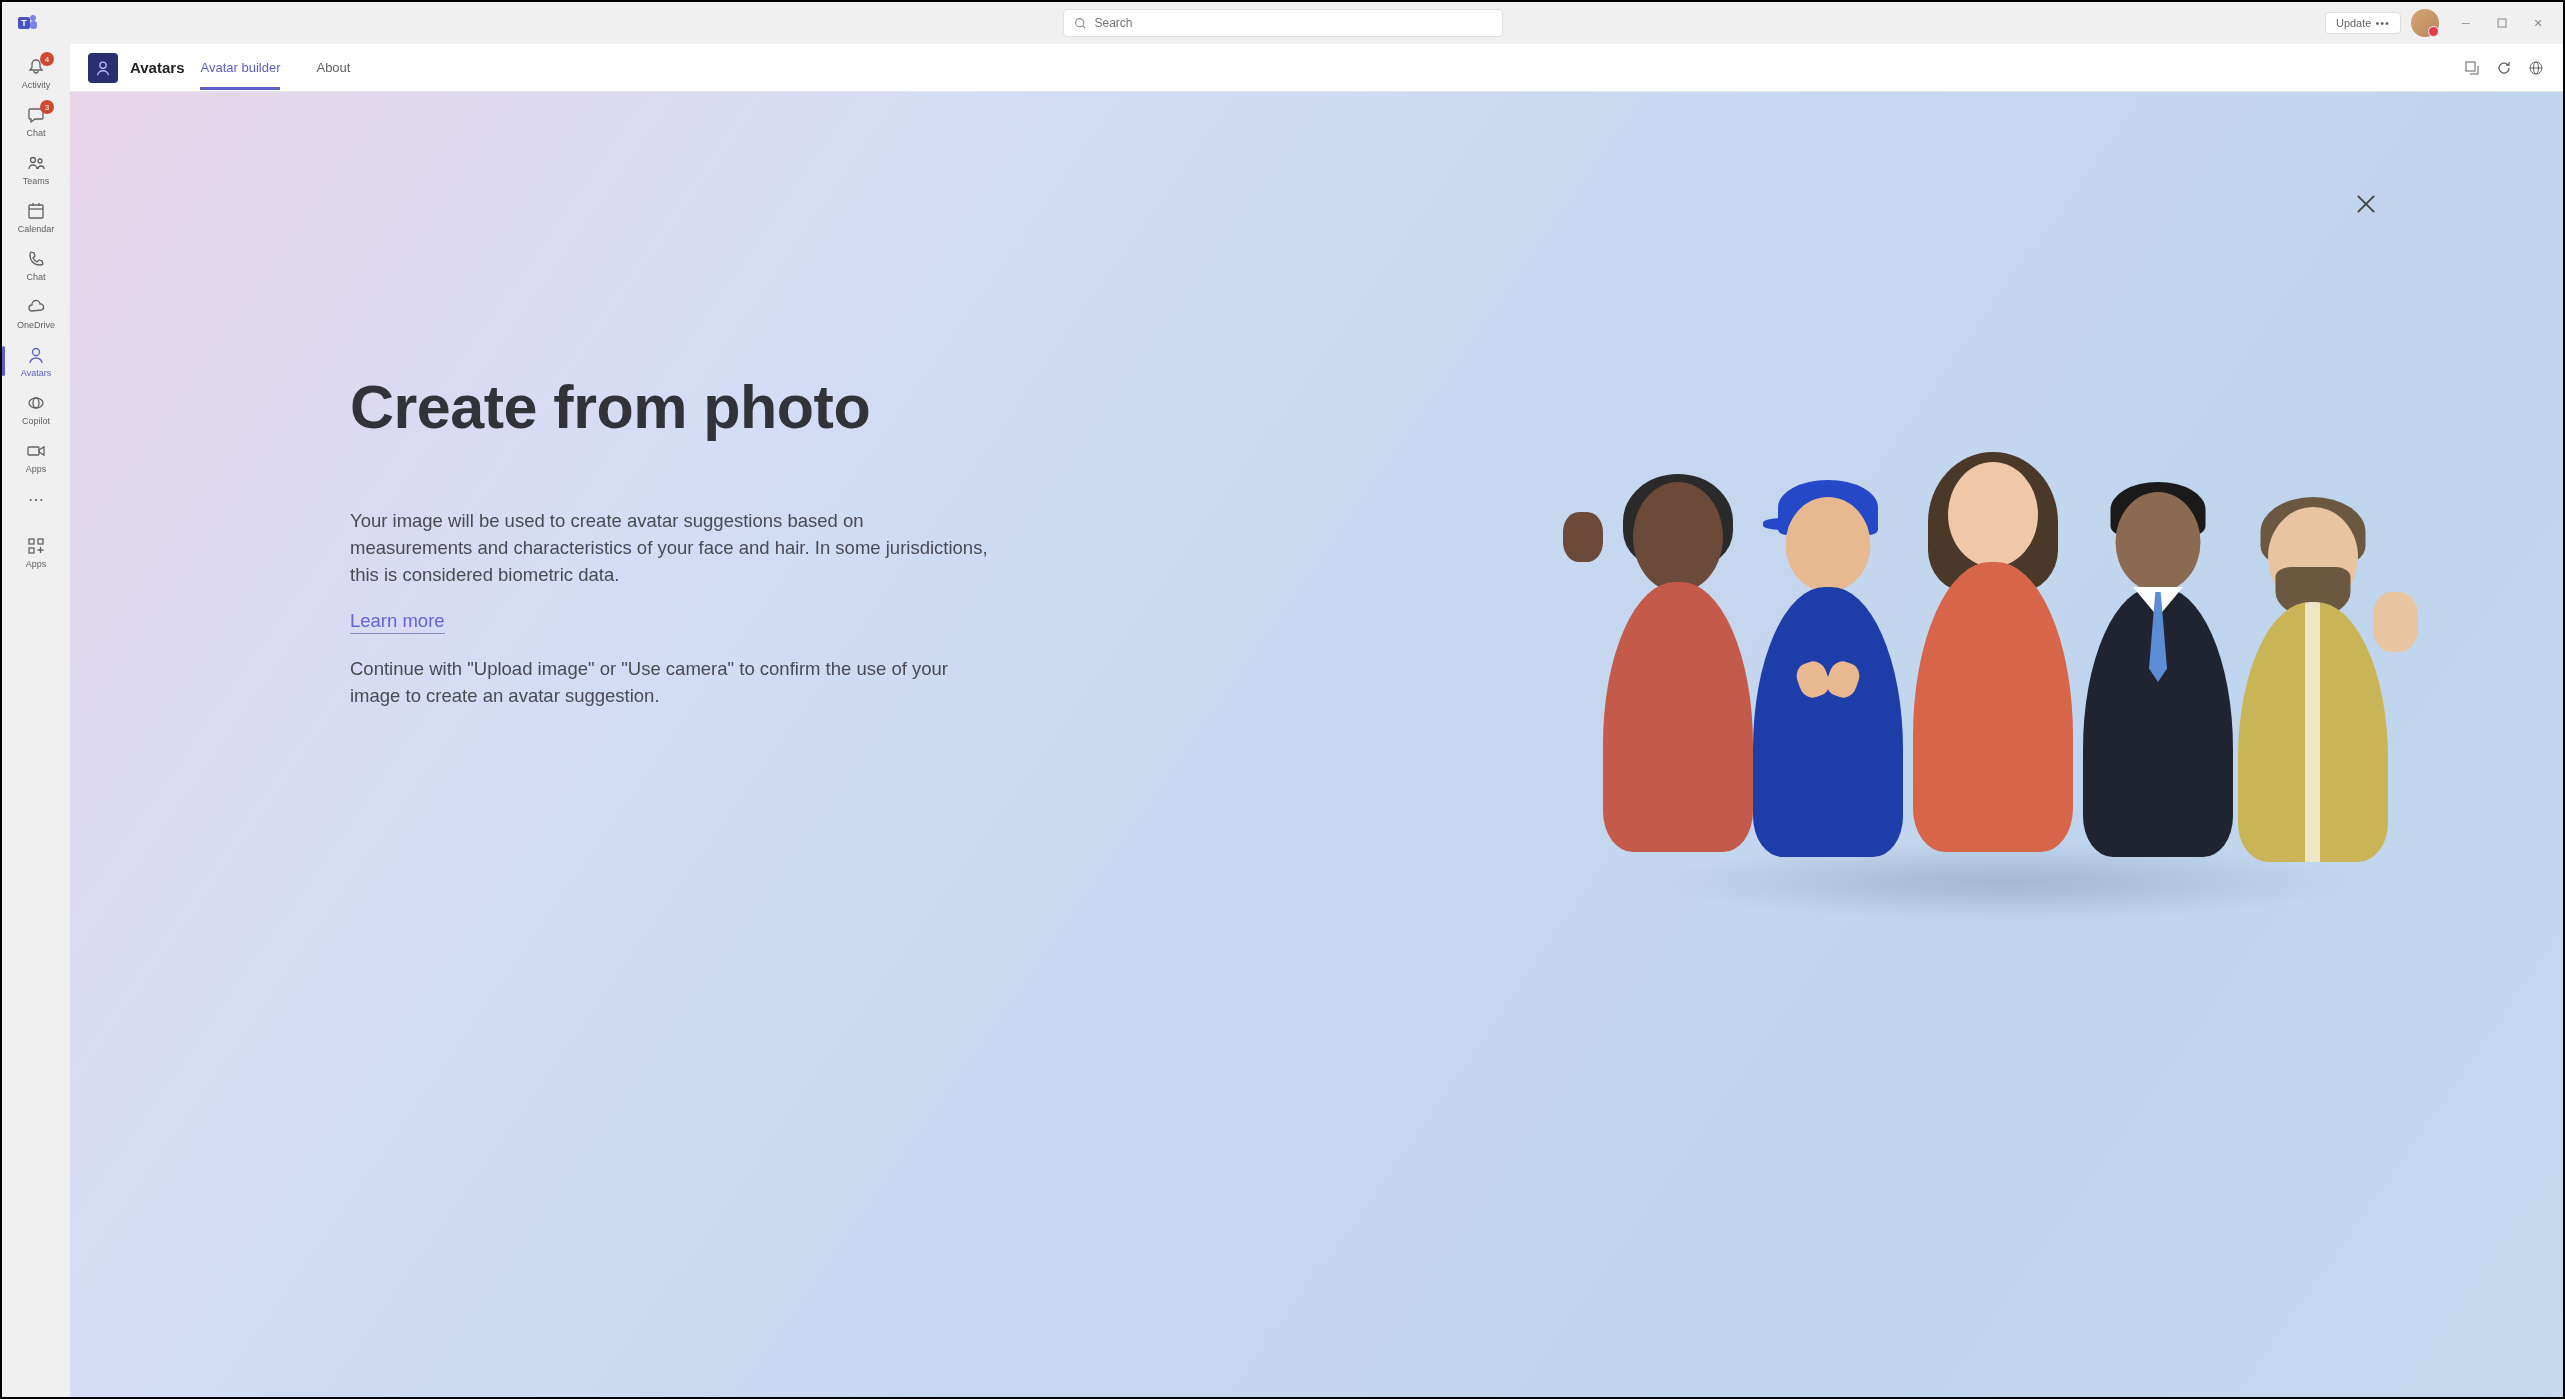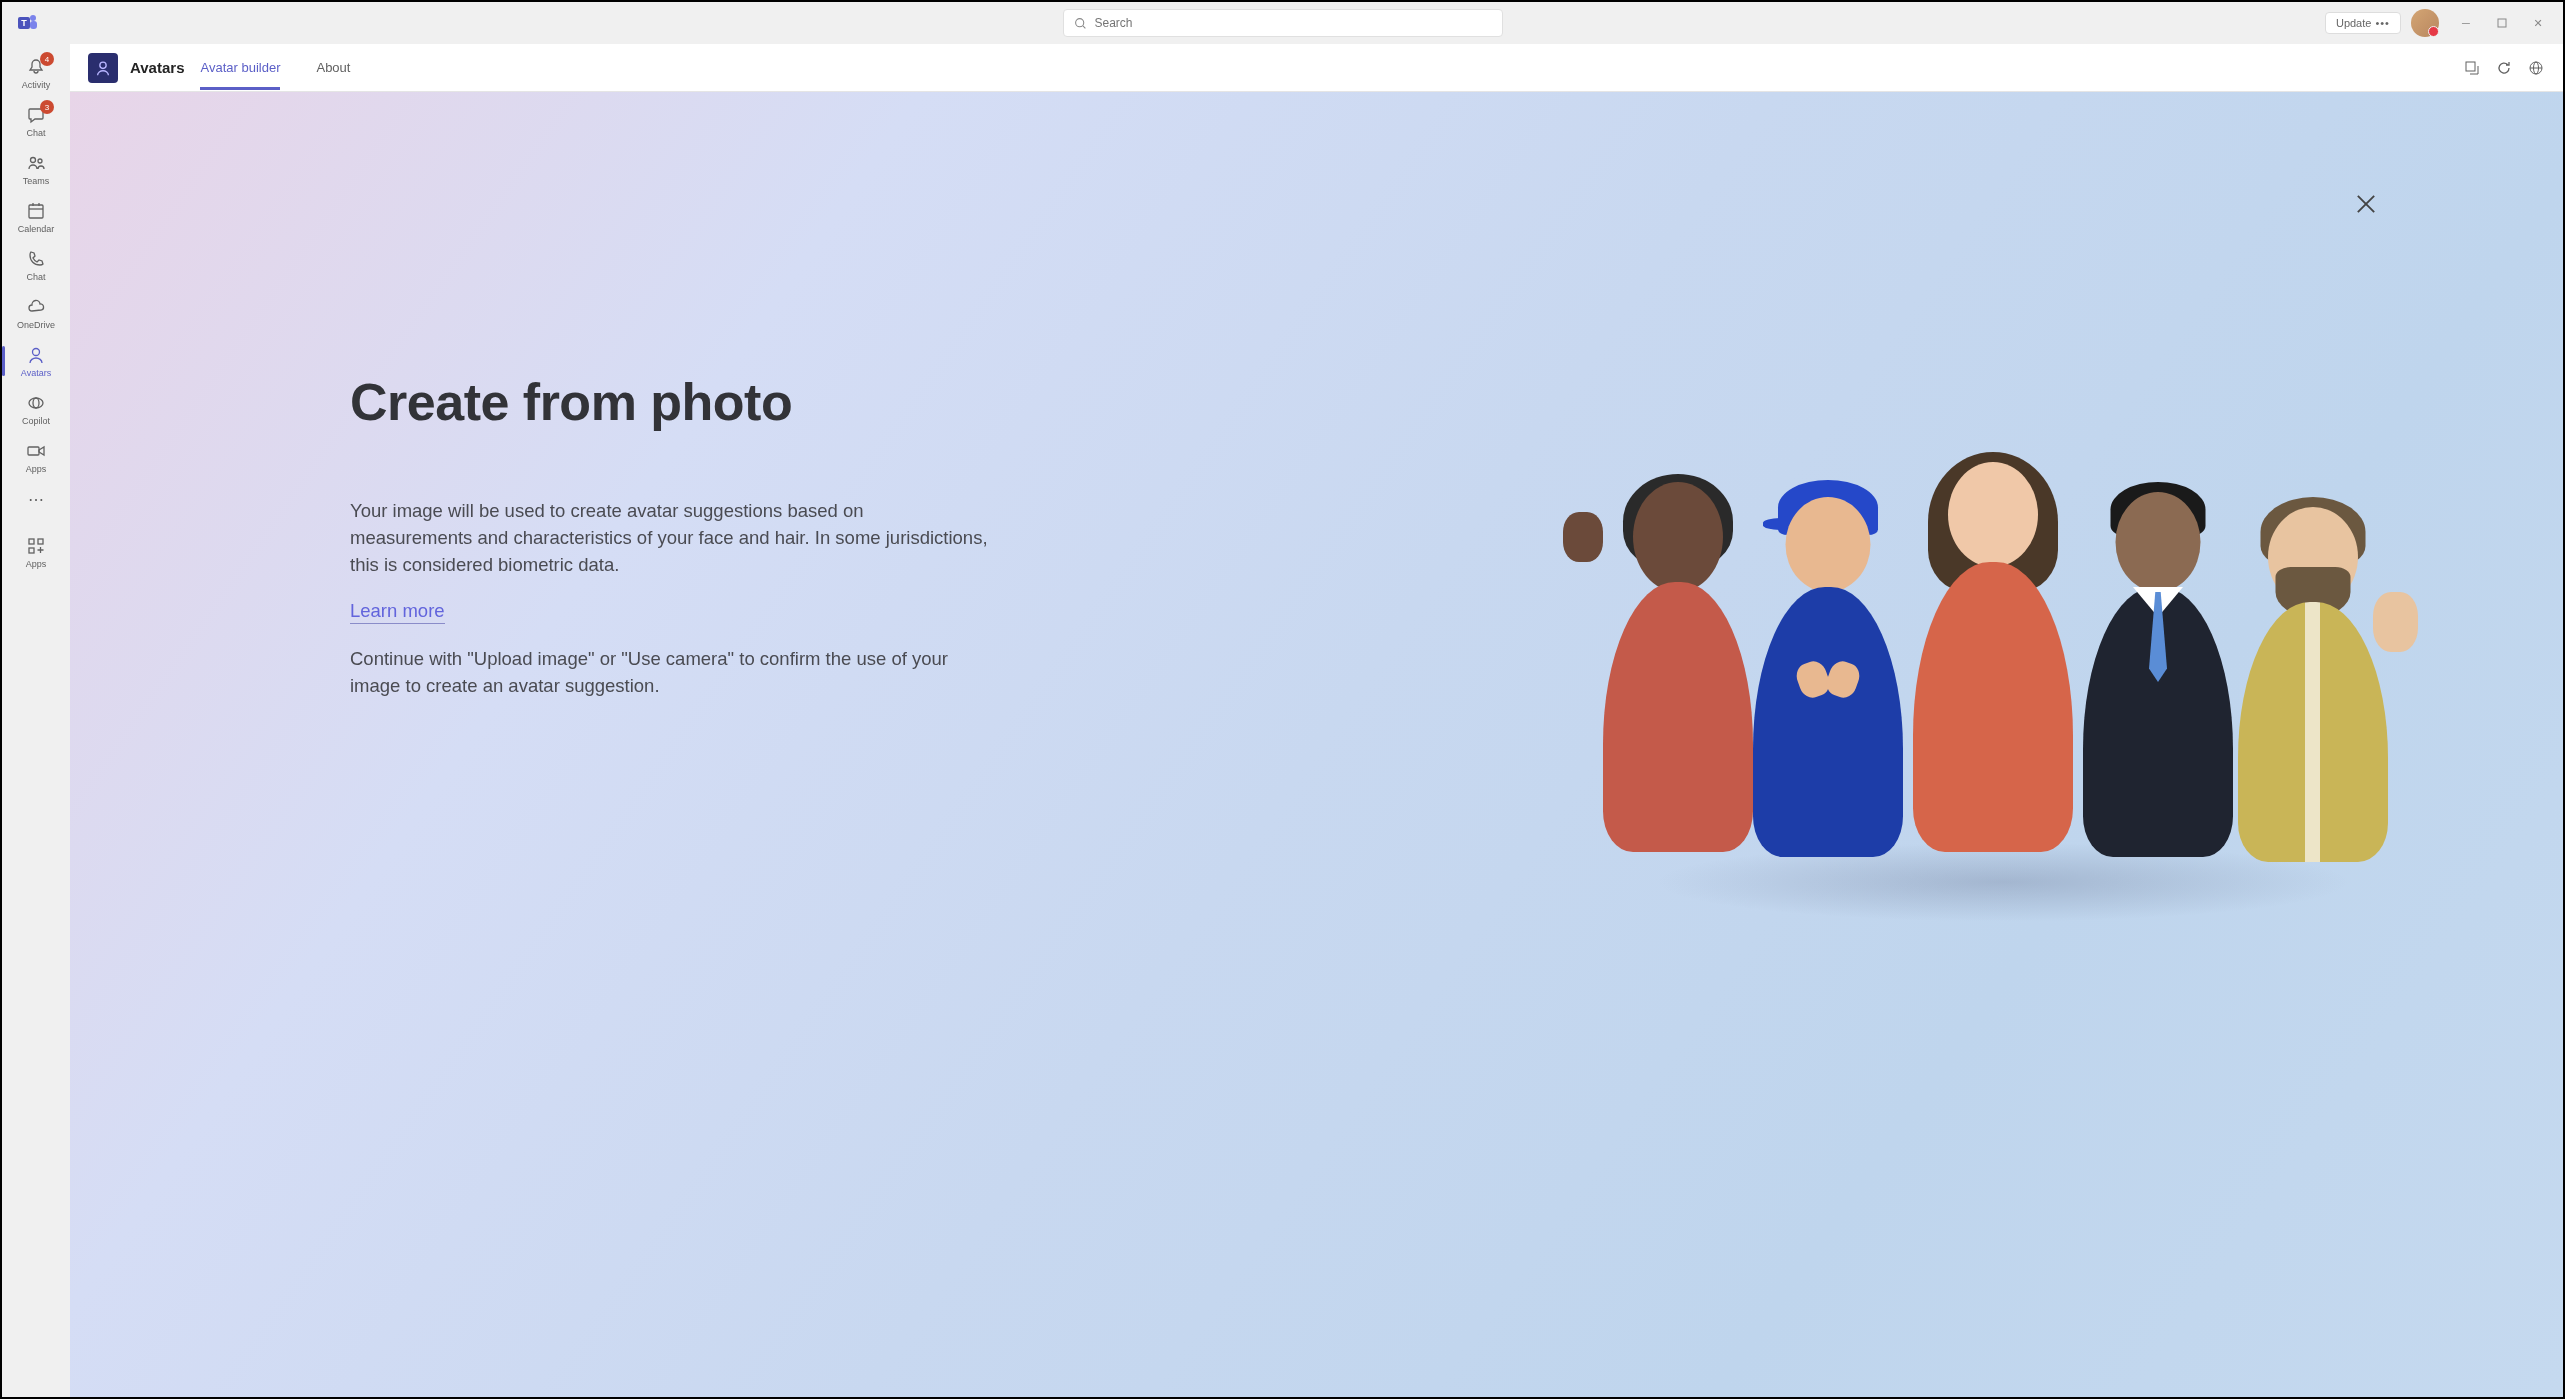--- a/index.html
+++ b/index.html
@@ -51,21 +51,21 @@
 .app-tab.active::after { content:''; position:absolute; left:0; right:0; bottom:-1px; height:3px; background:#5b5fc7;}
 .app-header-right { margin-left: auto; display: flex; gap: 14px; color: #616161; }
 .hdr-icon { width:18px; height:18px; cursor:pointer; display:flex; align-items:center; justify-content:center;}
 
 
 .canvas { flex: 1; position: relative; background: linear-gradient(125deg, #e8d5e8 0%, #d5ddf5 25%, #c8d8f0 50%, #bfd5ed 75%, #c5d9ef 100%); overflow:hidden;}
 
 .close-x { position: absolute; top: 95px; right: 180px; width: 34px; height: 34px; cursor: pointer; display:flex; align-items:center; justify-content:center; color:#444;}
 
 .content-left { position: absolute; left: 280px; top: 280px; max-width: 700px; }
-.heading { font-size: 52px; font-weight: 700; color: #323338; letter-spacing: -0.5px; }
+.heading { font-size: 61px; font-weight: 700; color: #323338; letter-spacing: -0.5px; }
 .desc-block { margin-top: 66px; }
 .desc-text { font-size: 18.5px; line-height: 1.45; color: #4a4b52; max-width: 640px; }
 .learn-link { display: inline-block; margin-top: 22px; font-size: 18.5px; color: #6264dc; border-bottom: 1px solid #8a8cc9; cursor: pointer; padding-bottom:1px;}
 .desc-text2 { margin-top: 22px; font-size: 18.5px; line-height: 1.45; color: #4a4b52; max-width: 640px; }
 
 
 .avatars-group { position: absolute; right: 150px; top: 330px; width: 820px; height: 440px; }
 .avatar-fig { position: absolute; bottom: 0; }
 .avatar-body { border-radius: 48% 48% 20% 20% / 60% 60% 15% 15%; }
 .avatar-head { border-radius: 50%; position: absolute; left: 50%; transform: translateX(-50%); }

